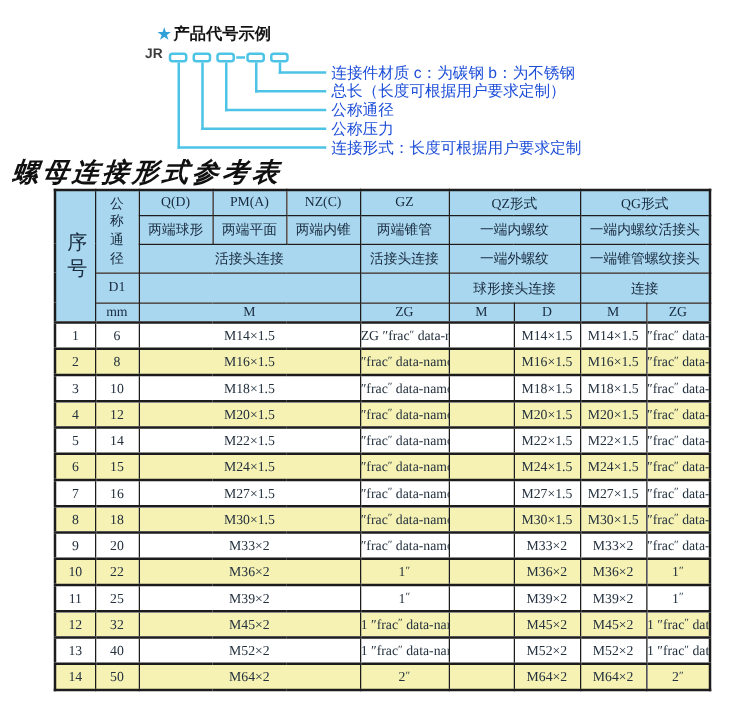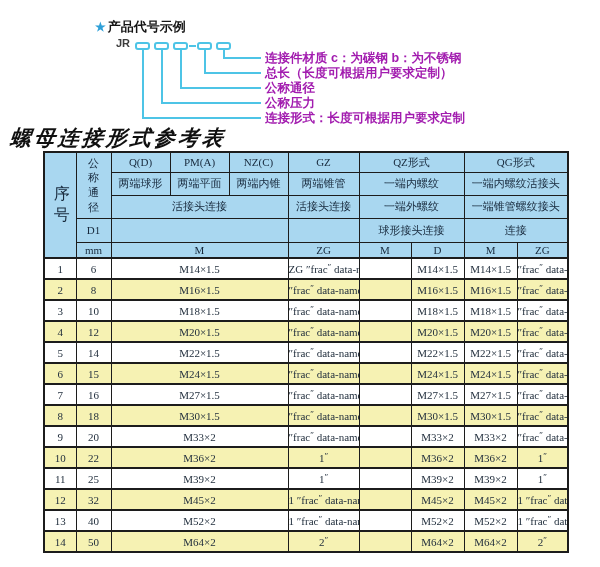--- a/index.html
+++ b/index.html
@@ -14,21 +14,21 @@
   html,body{width:600px;height:567px;}
   body{
     position:relative;
     background:#ffffff;
     font-family:"Liberation Sans",sans-serif;
     color:var(--ink);
     overflow:hidden;
   }
   
   .diagram-title{
-    position:absolute;left:95px;top:18px;
+    position:absolute;left:126px;top:18px;
     font-size:13px;font-weight:bold;color:#141414;
     white-space:nowrap;
   }
   .diagram-title .star{color:var(--star);margin-right:2px;font-size:12px;}
   .code-prefix{
     position:absolute;left:116px;top:37px;
     font-size:11px;font-weight:bold;color:#3c3c3c;
     font-family:"Liberation Sans",sans-serif;
   }
   .code-box{
@@ -46,21 +46,21 @@
     border-left:2px solid var(--cyan);
     border-bottom:2px solid var(--cyan);
   }
   .c5{left:223px;width:38px;height:9px;}
   .c4{left:204px;width:57px;height:24px;}
   .c3{left:180px;width:81px;height:39px;}
   .c2{left:161px;width:100px;height:54px;}
   .c1{left:142px;width:119px;height:69px;}
   .diagram-label{
     position:absolute;left:265px;
-    font-size:12.5px;font-weight:bold;color:#a21caf;
+    font-size:12.5px;font-weight:normal;color:#1d4ed8;
     white-space:nowrap;line-height:13px;
   }
   .l1{top:52px;} .l2{top:67px;} .l3{top:82px;} .l4{top:97px;} .l5{top:112px;}
   
   .table-title{
     position:absolute;left:10px;top:124px;
     font-family:"DejaVu Serif","Liberation Serif",serif;
     font-style:italic;font-weight:bold;
     font-size:21px;color:#101010;letter-spacing:3px;
     transform:skewX(-6deg);white-space:nowrap;

